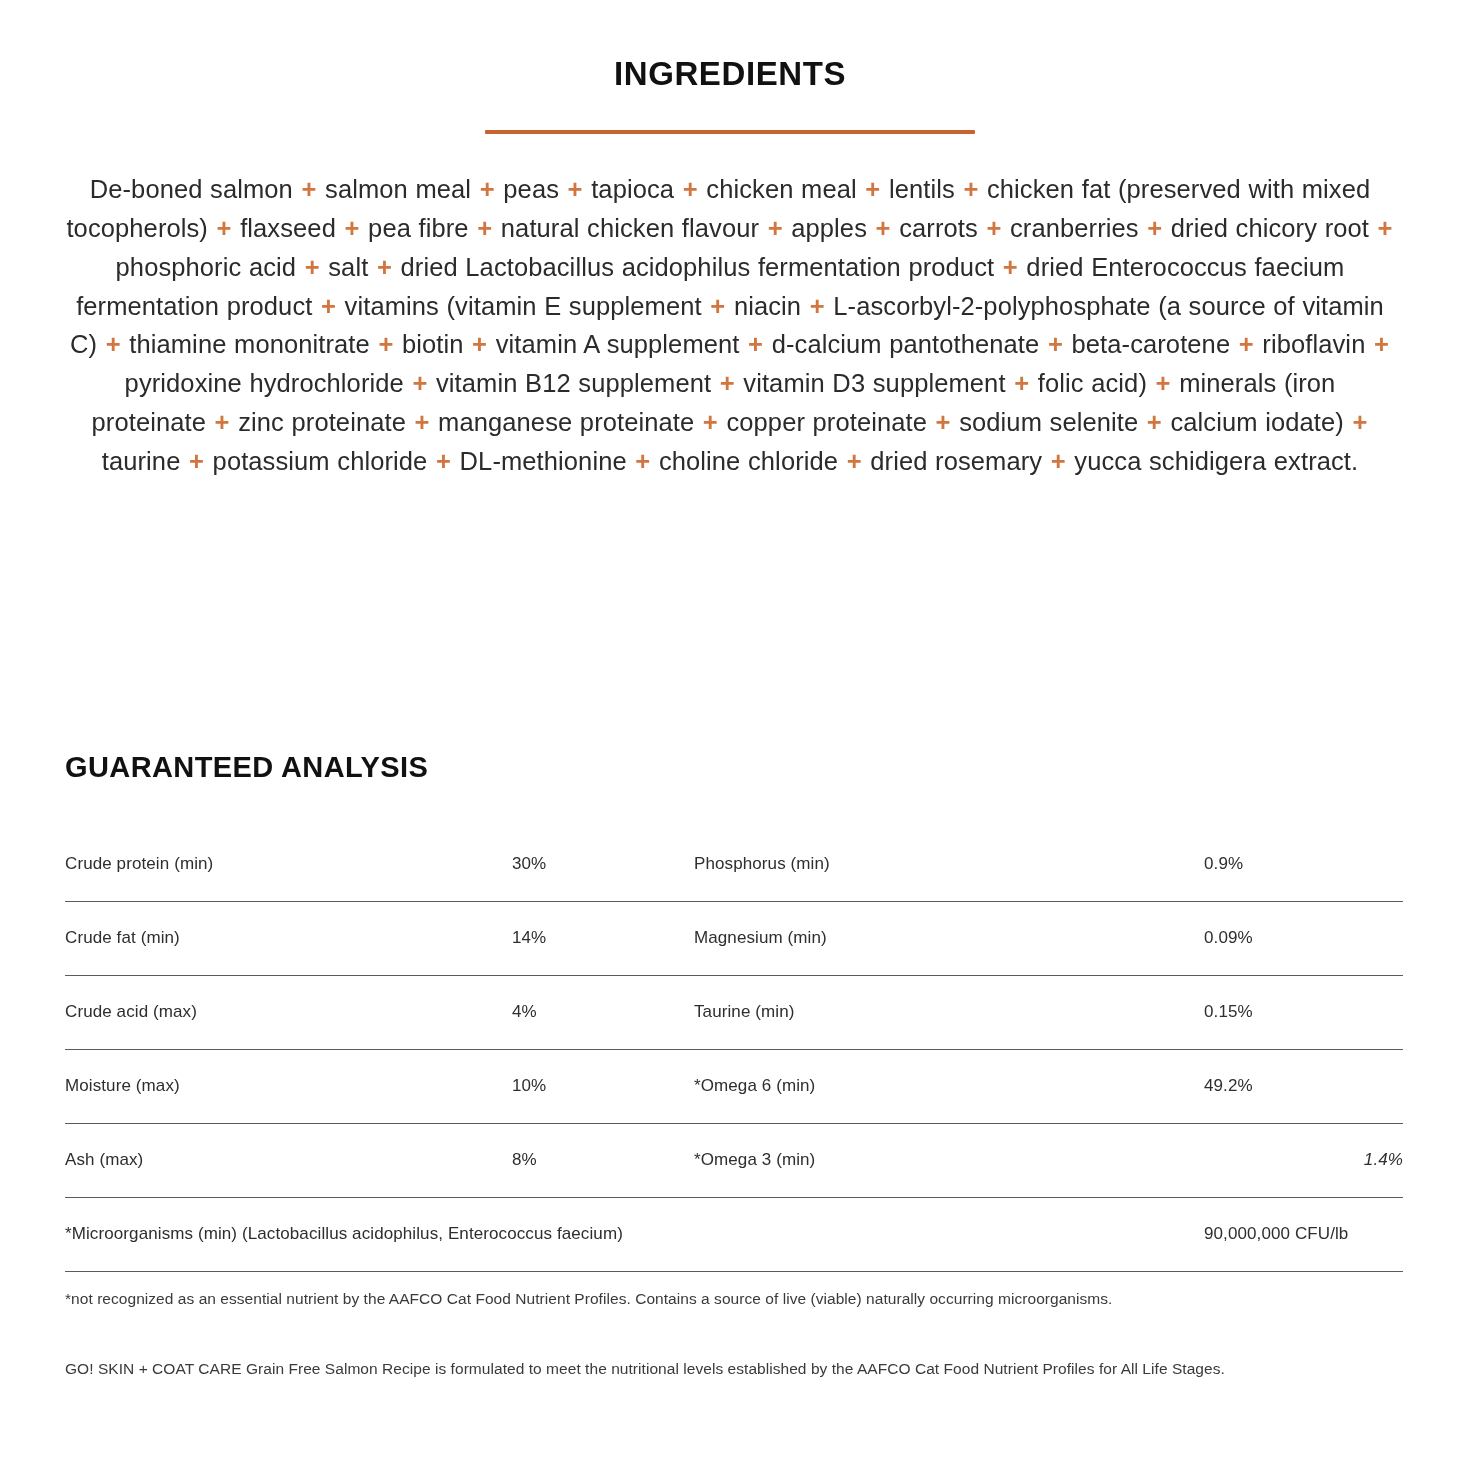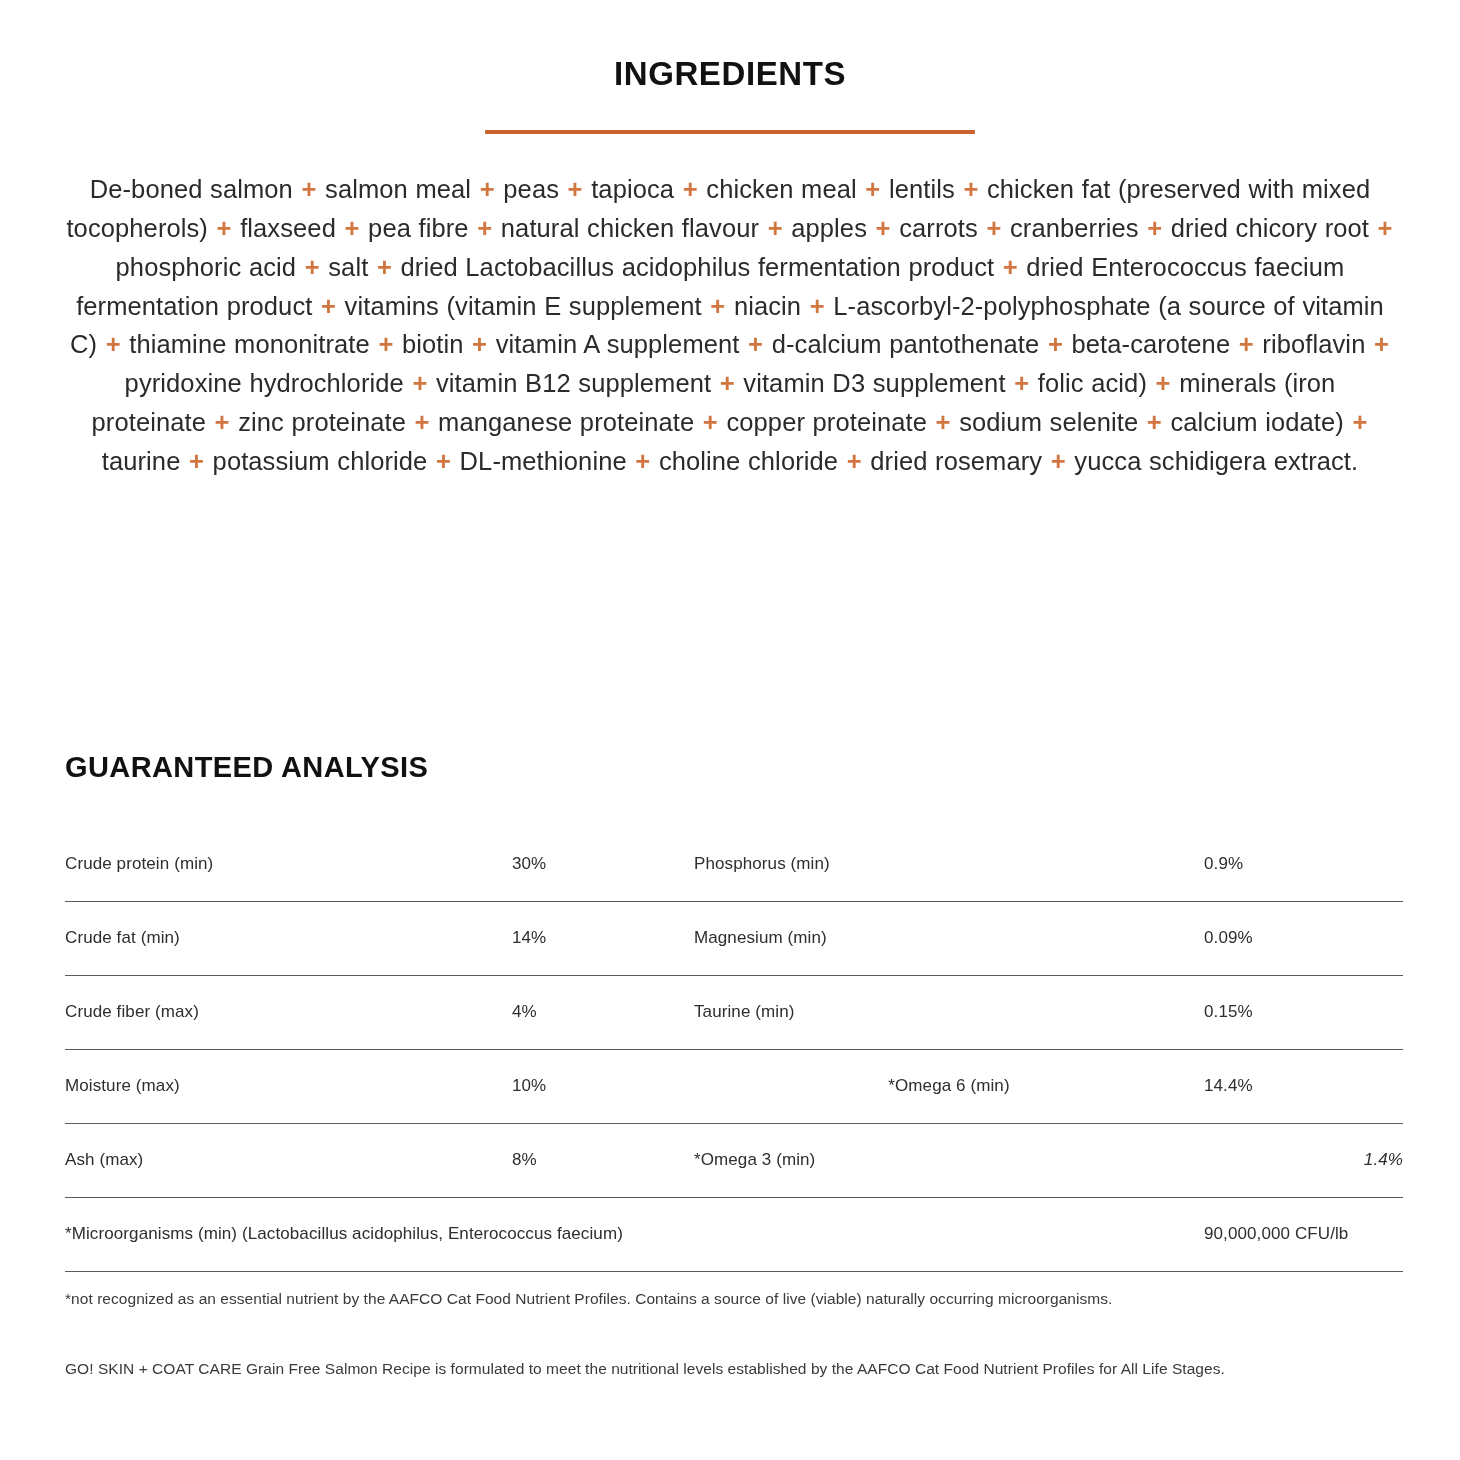--- a/index.html
+++ b/index.html
@@ -140,30 +140,30 @@
             <td class="col-label-r" style="text-align: left;">Phosphorus (min)</td>
             <td class="col-val-r" style="text-align: left;">0.9%</td>
           </tr>
           <tr>
             <td class="col-label-l" style="text-align: left;">Crude fat (min)</td>
             <td class="col-val-l" style="text-align: left;">14%</td>
             <td class="col-label-r" style="text-align: left;">Magnesium (min)</td>
             <td class="col-val-r" style="text-align: left;">0.09%</td>
           </tr>
           <tr>
-            <td class="col-label-l" style="text-align: left;">Crude fiber (max)</td>
+            <td class="col-label-l" style="text-align: left;">Crude acid (max)</td>
             <td class="col-val-l" style="text-align: left;">4%</td>
             <td class="col-label-r" style="text-align: left;">Taurine (min)</td>
             <td class="col-val-r" style="text-align: left;">0.15%</td>
           </tr>
           <tr>
             <td class="col-label-l" style="text-align: left;">Moisture (max)</td>
             <td class="col-val-l" style="text-align: left;">10%</td>
-            <td class="col-label-r" style="text-align: center; margin-top: 33px;">*Omega 6 (min)</td>
-            <td class="col-val-r" style="text-align: left;">14.4%</td>
+            <td class="col-label-r" style="text-align: left; margin-top: 33px;">*Omega 6 (min)</td>
+            <td class="col-val-r" style="text-align: left;">49.2%</td>
           </tr>
           <tr>
             <td class="col-label-l" style="text-align: left;">Ash (max)</td>
             <td class="col-val-l" style="text-align: left;">8%</td>
             <td class="col-label-r" style="text-align: left;">*Omega 3 (min)</td>
             <td class="col-val-r" style="text-align: right; font-style: italic;">1.4%</td>
           </tr>
           <tr>
             <td colspan="3">*Microorganisms (min) (Lactobacillus acidophilus, Enterococcus faecium)</td>
             <td class="col-val-r" style="text-align: left;">90,000,000 CFU/lb</td>

